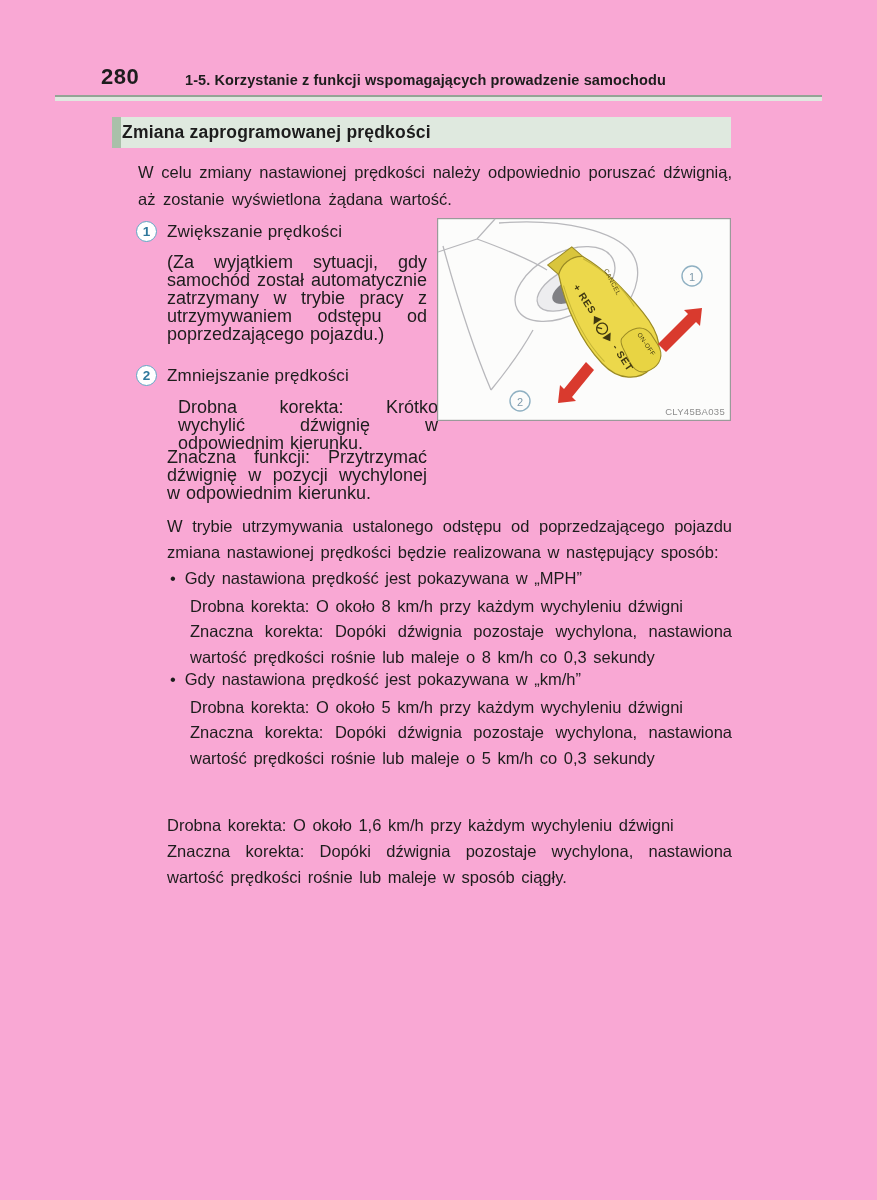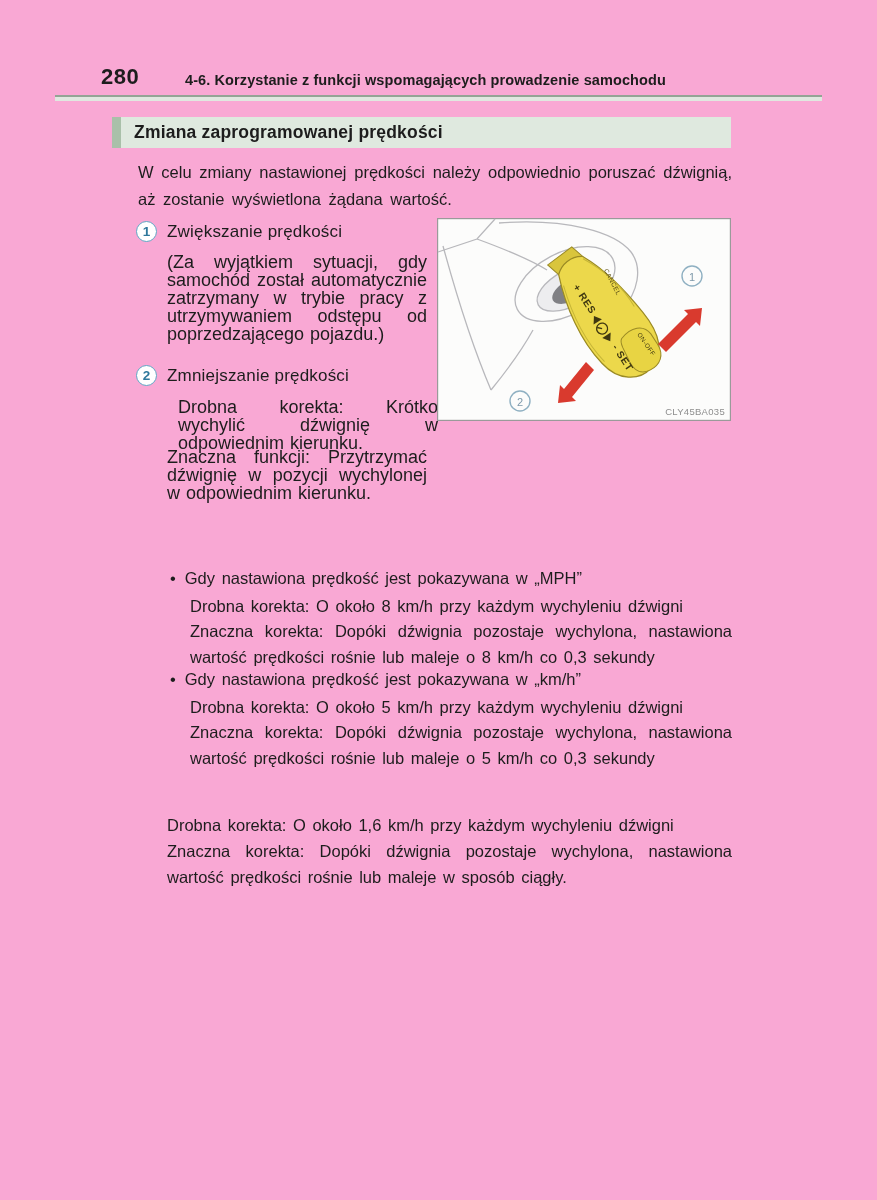--- a/index.html
+++ b/index.html
@@ -8,40 +8,40 @@
     font-family:"Liberation Sans", sans-serif;color:#1d1d1d;overflow:hidden;
   }
   .abs{position:absolute;}
   .jst{text-align:justify;}
   .page-number{left:101px;top:64px;font-size:22px;font-weight:bold;letter-spacing:.5px;}
   .chapter{left:185px;top:72px;font-size:14.5px;font-weight:bold;letter-spacing:.1px;}
   .head-rule{left:55px;top:95px;width:767px;height:6px;
     background:linear-gradient(#93a495 0 38%,#e0e8e0 38% 100%);}
   .section-bar{left:112px;top:117px;width:610px;height:31px;background:#dfe9df;
     border-left:9px solid #a9c0a9;display:flex;align-items:center;}
-  .section-title{font-size:17.5px;font-weight:bold;padding-left:13px;letter-spacing:.2px;}
+  .section-title{font-size:17.5px;font-weight:bold;padding-left:1px;letter-spacing:.2px;}
   .intro{left:138px;top:159px;width:594px;font-size:16.5px;line-height:27px;word-spacing:3px;}
   .step-marker{width:21px;height:21px;border:1.6px solid #60a8c6;border-radius:50%;
     color:#2f789c;font-size:13.5px;display:flex;align-items:center;justify-content:center;
     box-sizing:border-box;font-weight:bold;background:#fff;}
   .step-label{font-size:17px;letter-spacing:.2px;}
   .colpara{width:260px;font-size:18px;line-height:18px;word-spacing:1px;}
   .para{font-size:16.5px;line-height:26px;word-spacing:2px;}
   .bullet-row{display:flex;gap:9px;}
   .bullet{flex:0 0 auto;}
   .figure-box{left:437px;top:218px;width:294px;height:203px;}
   svg text{font-family:"Liberation Sans", sans-serif;}
 </style>
 </head>
 <body>
 
 <div class="page">
 
   <div class="abs page-number">280</div>
-  <div class="abs chapter">4-6. Korzystanie z funkcji wspomagających prowadzenie samochodu</div>
+  <div class="abs chapter">1-5. Korzystanie z funkcji wspomagających prowadzenie samochodu</div>
   <div class="abs head-rule"></div>
 
   <div class="abs section-bar">
     <div class="section-title">Zmiana zaprogramowanej prędkości</div>
   </div>
 
   <div class="abs intro jst">W celu zmiany nastawionej prędkości należy odpowiednio poruszać dźwignią, aż zostanie wyświetlona żądana wartość.</div>
 
   <div class="abs step-marker" style="left:136px;top:221px;">1</div>
   <div class="abs step-label" style="left:167px;top:222px;">Zwiększanie prędkości</div>
@@ -96,20 +96,21 @@
       </g>
       <g>
         <circle cx="83" cy="183" r="10" fill="none" stroke="#8fb0c2" stroke-width="1.4"></circle>
         <text x="83" y="187.5" text-anchor="middle" font-size="11" fill="#7d98aa">2</text>
       </g>
 
       <text x="288" y="197" text-anchor="end" font-size="9.5" fill="#8e8e8e" letter-spacing=".3">CLY45BA035</text>
     </svg>
   </div>
 
+  <div class="abs para jst" style="left:167px;top:513px;width:565px;">W trybie utrzymywania ustalonego odstępu od poprzedzającego pojazdu zmiana nastawionej prędkości będzie realizowana w następujący sposób:</div>
 
   <div class="abs para bullet-row" style="left:170px;top:565px;width:562px;">
     <span class="bullet">•</span>
     <span>Gdy nastawiona prędkość jest pokazywana w „MPH”</span>
   </div>
   <div class="abs para" style="left:190px;top:593px;width:542px;">Drobna korekta: O około 8 km/h przy każdym wychyleniu dźwigni</div>
   <div class="abs para jst" style="left:190px;top:618px;width:542px;">Znaczna korekta: Dopóki dźwignia pozostaje wychylona, nastawiona wartość prędkości rośnie lub maleje o 8 km/h co 0,3 sekundy</div>
 
   <div class="abs para bullet-row" style="left:170px;top:666px;width:562px;">
     <span class="bullet">•</span>

